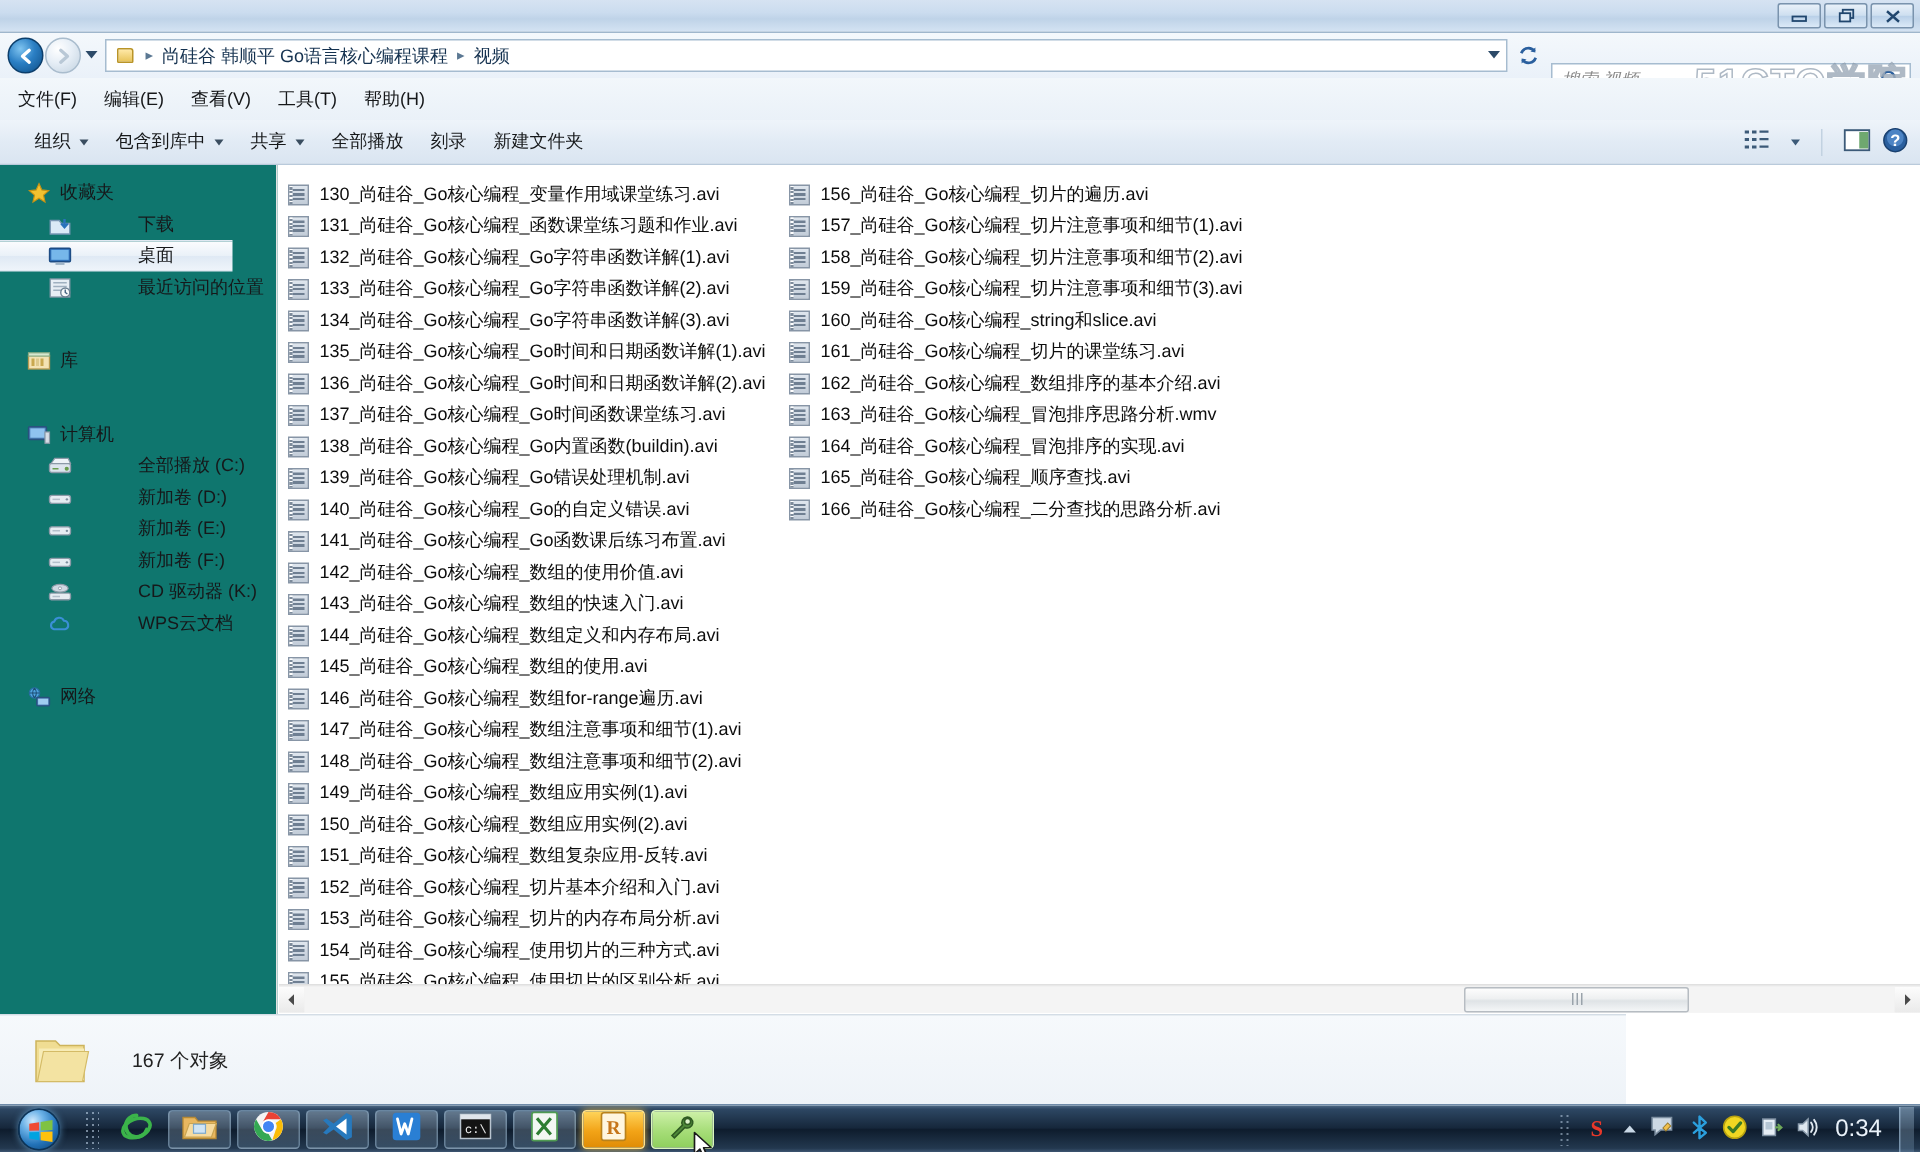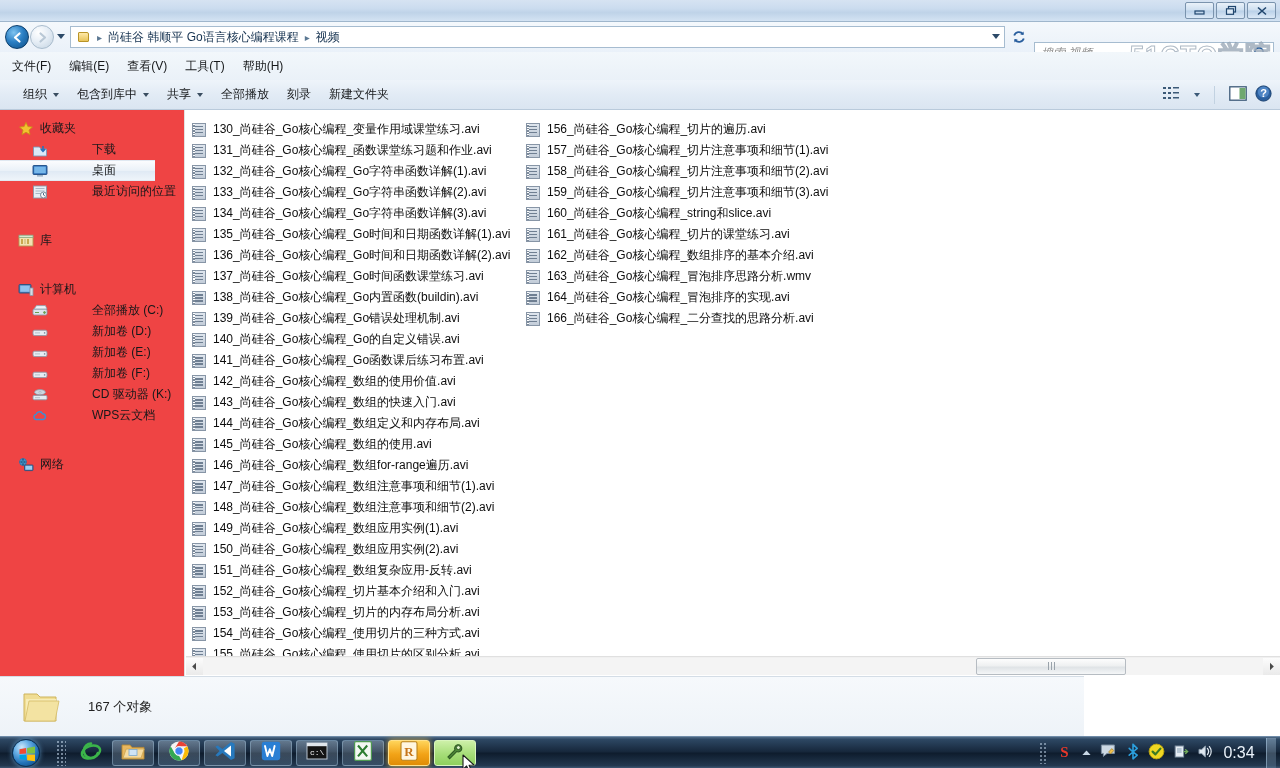--- a/index.html
+++ b/index.html
@@ -119,21 +119,21 @@
   .tbright { position: absolute; right: 8px; top: 0; height: 30px; display: flex; align-items: center; gap: 8px; }
   .tbsep { width: 1px; height: 18px; background: #c2d2e1; margin: 0 6px; }
 
   
   .body {
     position: absolute; left: 0; top: 110px; width: 1280px; height: 566px;
     background: #ffffff;
   }
   .sidebar {
     position: absolute; left: 0; top: 0; width: 185px; height: 566px;
-    background: #ef4444; border-right: 1px solid #e2e2e2;
+    background: #0f766e; border-right: 1px solid #e2e2e2;
     padding-top: 8px; overflow: hidden;
   }
   .sb-row {
     display: flex; align-items: center; height: 21px; padding-left: 18px; gap: 6px;
     font-size: 12px; color: #16181a; white-space: nowrap;
   }
   .sb-row.child { padding-left: 32px; gap: 44px; }
   .sb-row.sel {
     background: linear-gradient(to bottom, #fbfcfe 0%, #eaf1f8 50%, #dfe9f4 51%, #eef4fa 100%);
     border-top: 1px solid #dfe8f1; border-bottom: 1px solid #dfe8f1;
@@ -686,20 +686,24 @@
           <div class="filerow">
               <span class="avi"></span>
               <span class="fname">163_尚硅谷_Go核心编程_冒泡排序思路分析.wmv</span>
             </div>
           <div class="filerow">
               <span class="avi"></span>
               <span class="fname">164_尚硅谷_Go核心编程_冒泡排序的实现.avi</span>
             </div>
           <div class="filerow">
               <span class="avi"></span>
+              <span class="fname">165_尚硅谷_Go核心编程_顺序查找.avi</span>
+            </div>
+          <div class="filerow">
+              <span class="avi"></span>
               <span class="fname">166_尚硅谷_Go核心编程_二分查找的思路分析.avi</span>
             </div>
         </div>
       </div>
     </div>
   </div>
 
   <div class="hscroll">
     <div class="hs-arrow">
       <svg width="7" height="9" viewBox="0 0 7 9">

